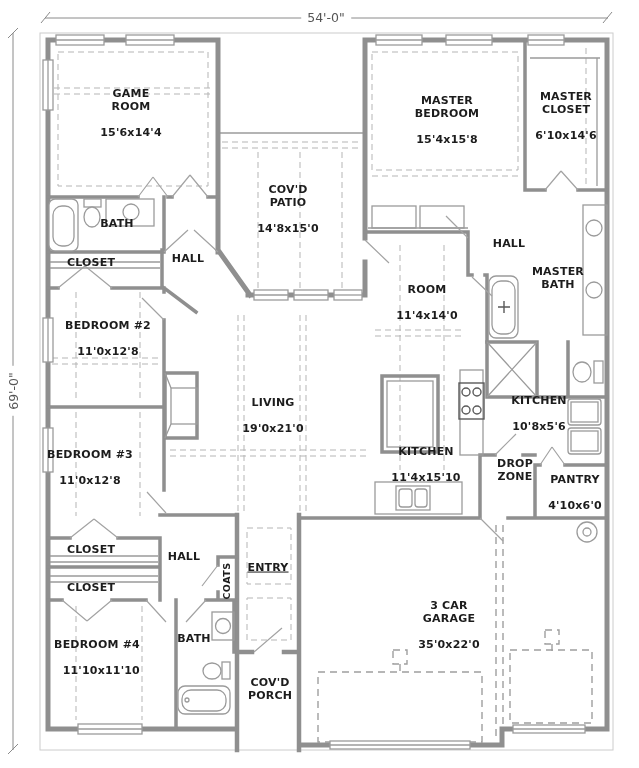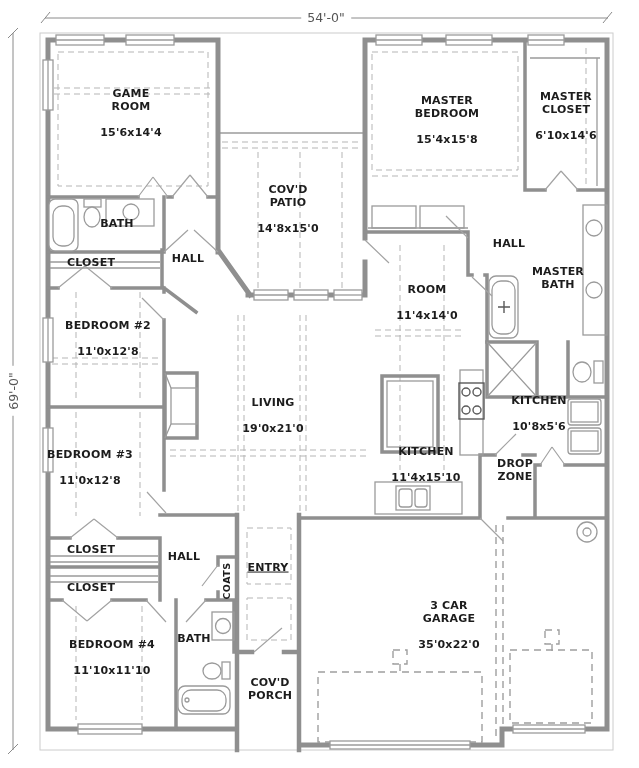--- a/index.html
+++ b/index.html
@@ -282,20 +282,24 @@
     <span class="sz">11'4x15'10</span>
   </div>
   <div class="lbl" style="left:539px;top:414px;">
     <span class="nm">KITCHEN</span>
     <span class="sz">10'8x5'6</span>
   </div>
   <div class="lbl" style="left:515px;top:471px;">
     <span class="nm">DROP
 ZONE</span>
   </div>
+  <div class="lbl" style="left:575px;top:493px;">
+    <span class="nm">PANTRY</span>
+    <span class="sz">4'10x6'0</span>
+  </div>
   <div class="lbl" style="left:90px;top:468px;">
     <span class="nm">BEDROOM #3</span>
     <span class="sz">11'0x12'8</span>
   </div>
   <div class="lbl" style="left:91px;top:550px;">
     <span class="nm">CLOSET</span>
   </div>
   <div class="lbl" style="left:91px;top:588px;">
     <span class="nm">CLOSET</span>
   </div>
@@ -304,21 +308,21 @@
   </div>
   <div class="lbl rot small" style="left:227px;top:581px;">
     <span class="nm">COATS</span>
   </div>
   <div class="lbl" style="left:268px;top:568px;text-decoration:underline;">
     <span class="nm">ENTRY</span>
   </div>
   <div class="lbl" style="left:194px;top:639px;">
     <span class="nm">BATH</span>
   </div>
-  <div class="lbl" style="left:112px;top:658px;">
+  <div class="lbl" style="left:97px;top:658px;text-align:right;">
     <span class="nm">BEDROOM #4</span>
     <span class="sz">11'10x11'10</span>
   </div>
   <div class="lbl" style="left:270px;top:690px;">
     <span class="nm">COV'D
 PORCH</span>
   </div>
   <div class="lbl" style="left:449px;top:626px;">
     <span class="nm">3 CAR
 GARAGE</span>

